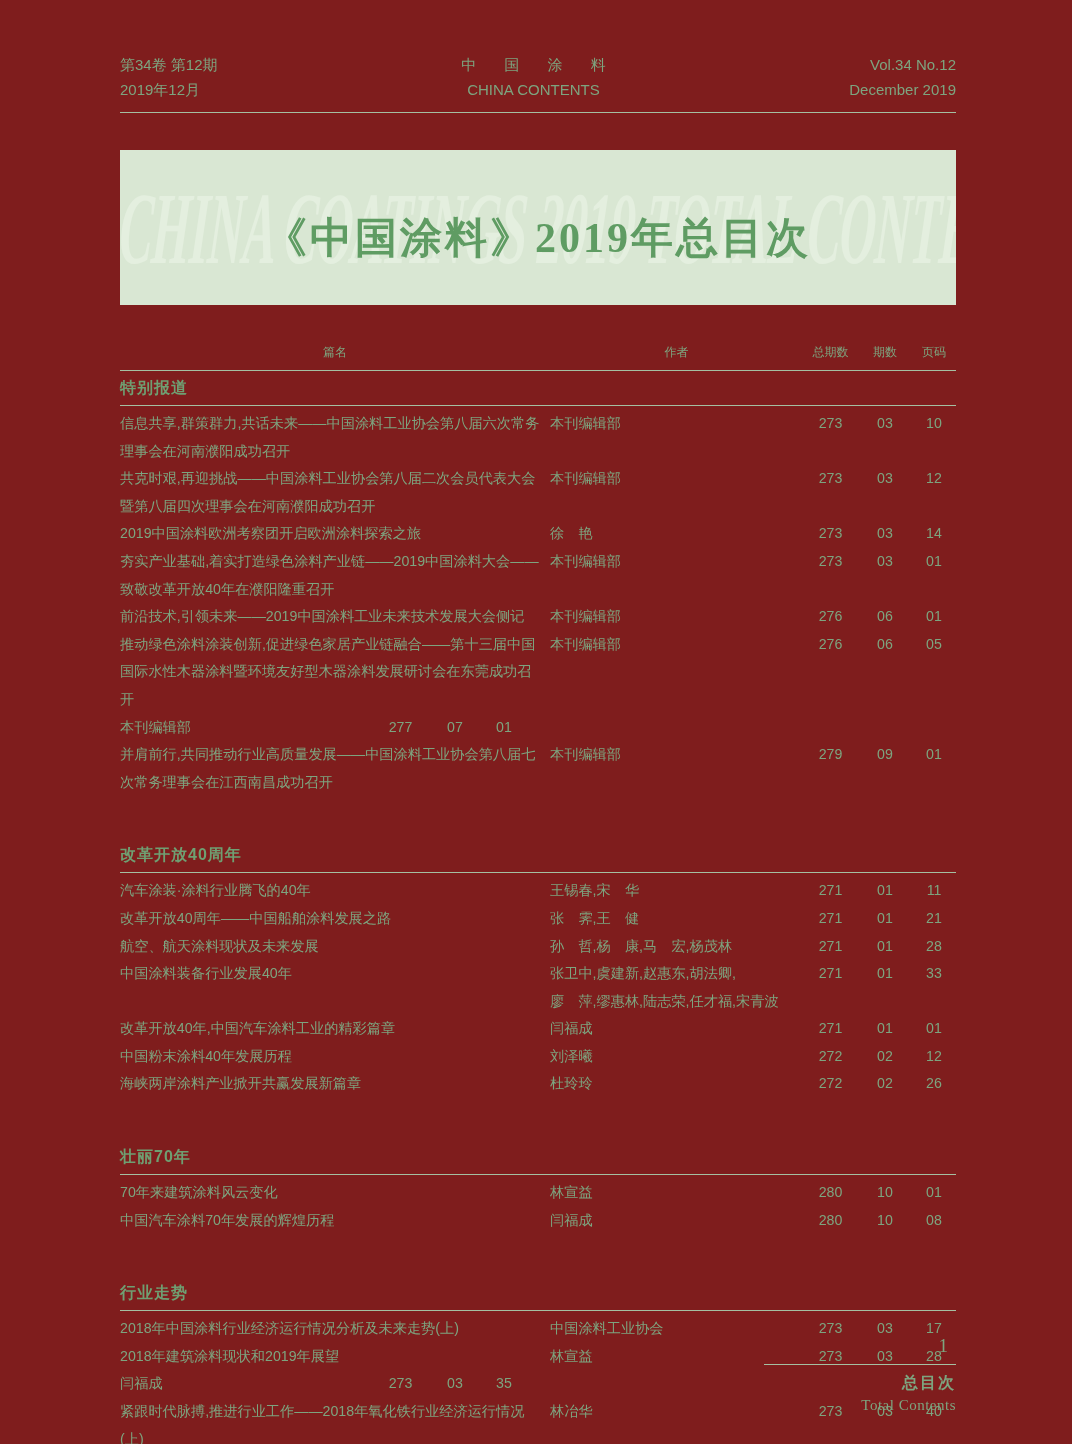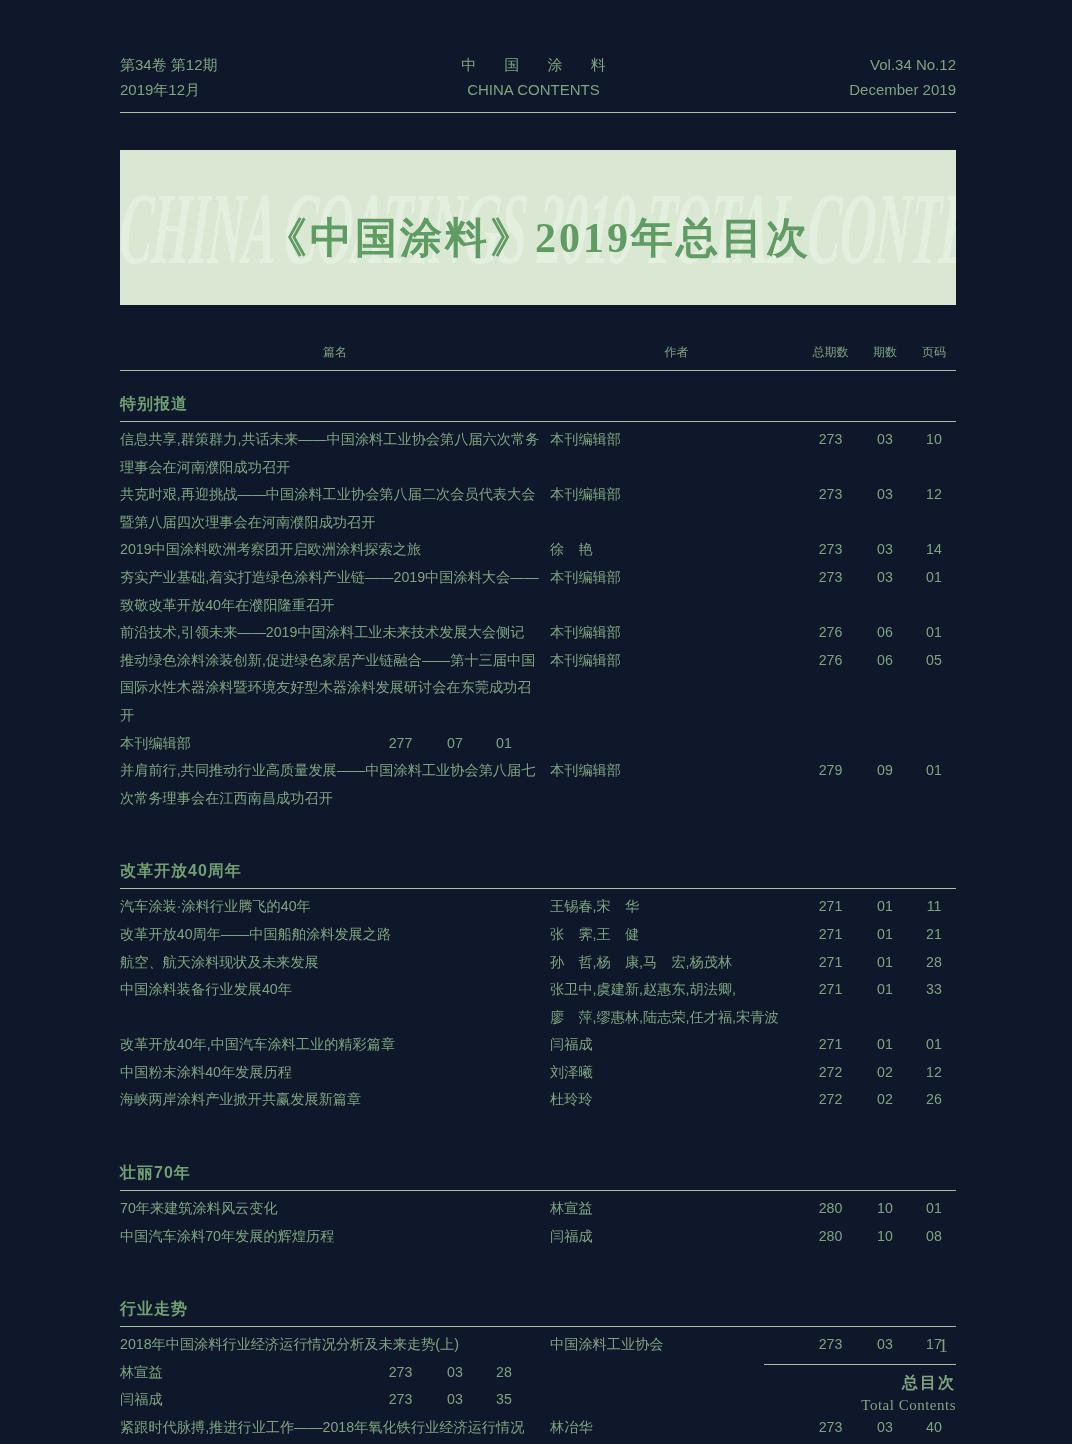--- a/index.html
+++ b/index.html
@@ -1,20 +1,20 @@
 <!DOCTYPE html>
 <html><head>
 <meta charset="utf-8">
 <style>
   * { margin:0; padding:0; box-sizing:border-box; }
   html,body { background:#ffffff; }
   .page {
     position:relative;
     width:1072px; height:1444px;
-    background:#0f172a;
+    background:#7f1d1d;
     font-family:"Liberation Sans","DejaVu Sans",sans-serif;
     color:var(--ink,#7da47f);
     overflow:hidden;
   }
 
   
   .page-header {
     position:absolute; left:120px; top:52px; width:836px;
     display:flex; justify-content:space-between; align-items:flex-start;
     padding-bottom:10px;
@@ -61,21 +61,21 @@
     padding-bottom:9px;
     border-bottom:1.5px solid var(--rule,#a5c0a2);
     font-size:12px;
   }
   .c-title  { width:430px; text-align:center; }
   .c-author { width:253px; text-align:center; }
   .c-n1 { width:55px; text-align:center; }
   .c-n2 { width:54px; text-align:center; }
   .c-n3 { width:44px; text-align:center; }
 
-  .toc-section { margin-top:16px; }
+  .toc-section { margin-top:0; }
   .toc-section:not(:first-child) { margin-top:42px; }
   .section-title {
     font-size:16px; font-weight:bold;
     color:var(--section,#6f9f72);
     padding:7px 0 6px 0;
     border-bottom:1.5px solid var(--rule,#a5c0a2);
     letter-spacing:1px;
   }
   .section-rows { padding-top:4px; }
   .row { display:flex; align-items:flex-start; line-height:27.6px; }
@@ -297,20 +297,21 @@
     <div class="section-rows">
   <div class="row">
     <div class="cell title">2018年中国涂料行业经济运行情况分析及未来走势(上)</div>
     <div class="cell author">中国涂料工业协会</div>
     <div class="cell num cum">273</div>
     <div class="cell num iss">03</div>
     <div class="cell num pg">17</div>
   </div>
 
   <div class="row">
+    <div class="cell title">2018年建筑涂料现状和2019年展望</div>
     <div class="cell author">林宣益</div>
     <div class="cell num cum">273</div>
     <div class="cell num iss">03</div>
     <div class="cell num pg">28</div>
   </div>
 
   <div class="row">
     <div class="cell author">闫福成</div>
     <div class="cell num cum">273</div>
     <div class="cell num iss">03</div>

